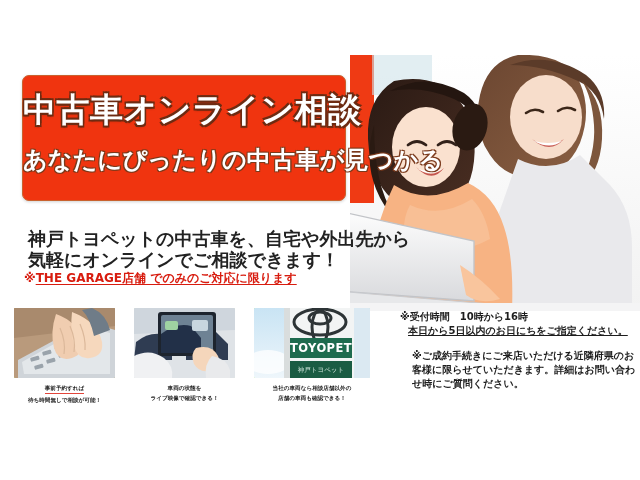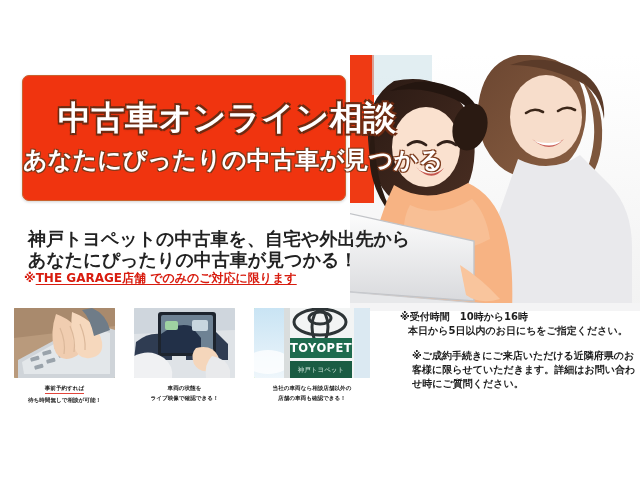--- a/index.html
+++ b/index.html
@@ -22,30 +22,29 @@
   
   .banner{
     position:absolute;left:22px;top:75px;width:324px;height:126px;
     background:#f0340f;
     border:1.5px solid #c9622e;
     border-radius:7px;
     box-shadow:0 1px 3px rgba(0,0,0,.18);
     box-sizing:border-box;
   }
   .banner-title{
-    position:absolute;left:0;top:20px;width:100%;
+    position:absolute;left:0;top:12px;width:100%;
     text-align:left;
     font-size:33px;font-weight:bold;color:#ffffff;
     letter-spacing:.5px;
     text-shadow:
       -1.6px -1.6px 0 #6d2b12, 1.6px -1.6px 0 #6d2b12,
       -1.6px  1.6px 0 #6d2b12, 1.6px  1.6px 0 #6d2b12,
        0 2px 2px rgba(90,30,10,.5);
     white-space:nowrap;
-    padding-left:35px;
   }
   .banner-sub{
     position:absolute;left:0;top:68px;width:100%;
     text-align:center;
     font-size:24px;font-weight:bold;color:#ffffff;
     letter-spacing:.3px;
     text-shadow:
       -1.1px -1.1px 0 #7b3a1c, 1.1px -1.1px 0 #7b3a1c,
       -1.1px  1.1px 0 #7b3a1c, 1.1px  1.1px 0 #7b3a1c;
     white-space:nowrap;
@@ -87,21 +86,21 @@
   }
   .cap .l2{display:block;margin-top:1.5px;}
 
   
   .notes{
     position:absolute;left:400px;top:310px;width:240px;
     color:#1d1d1d;font-size:10px;line-height:14px;font-weight:bold;
   }
   .note-block{margin-bottom:11px;}
   .note-line{white-space:nowrap;}
-  .note-indent{padding-left:8px;}
+  .note-indent{padding-left:8px;text-decoration:underline;}
   .note-wrap{white-space:normal;margin-left:12px;}
 </style>
 </head>
 <body>
 
 <div id="page">
 
   <div class="hero-photo">
     <svg viewBox="0 0 290 256" preserveAspectRatio="xMidYMid slice">
       <defs>
@@ -155,21 +154,21 @@
     </svg>
   </div>
 
   <div class="banner">
     <div class="banner-title">中古車オンライン相談</div>
     <div class="banner-sub">あなたにぴったりの中古車が見つかる</div>
   </div>
 
   <div class="lead">
     <div class="lead-line">神戸トヨペットの中古車を、自宅や外出先から</div>
-    <div class="lead-line">あなたにぴったりの中古車が見つかる！</div>
+    <div class="lead-line">気軽にオンラインでご相談できます！</div>
   </div>
 
   <div class="notice">
     <span>※</span><span class="u">THE GARAGE店舗</span><span class="u"> でのみのご対応に限ります</span>
   </div>
 
   <div class="features">
 
     <div class="feature f1">
       <div class="thumb">

